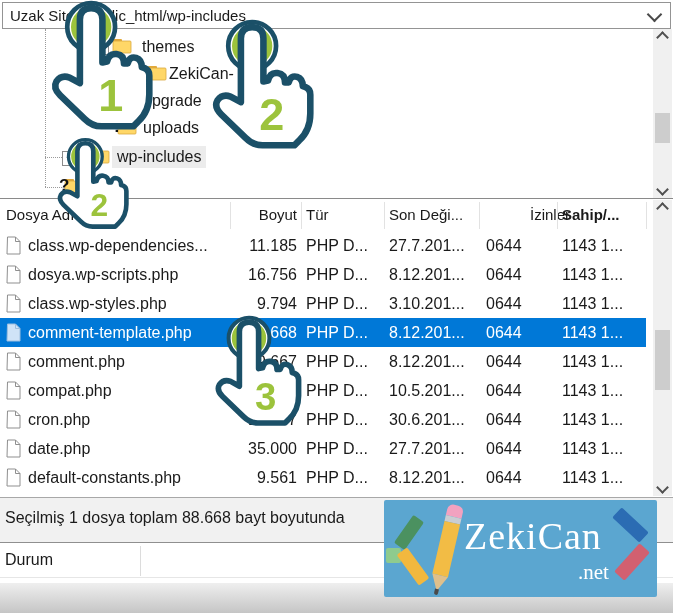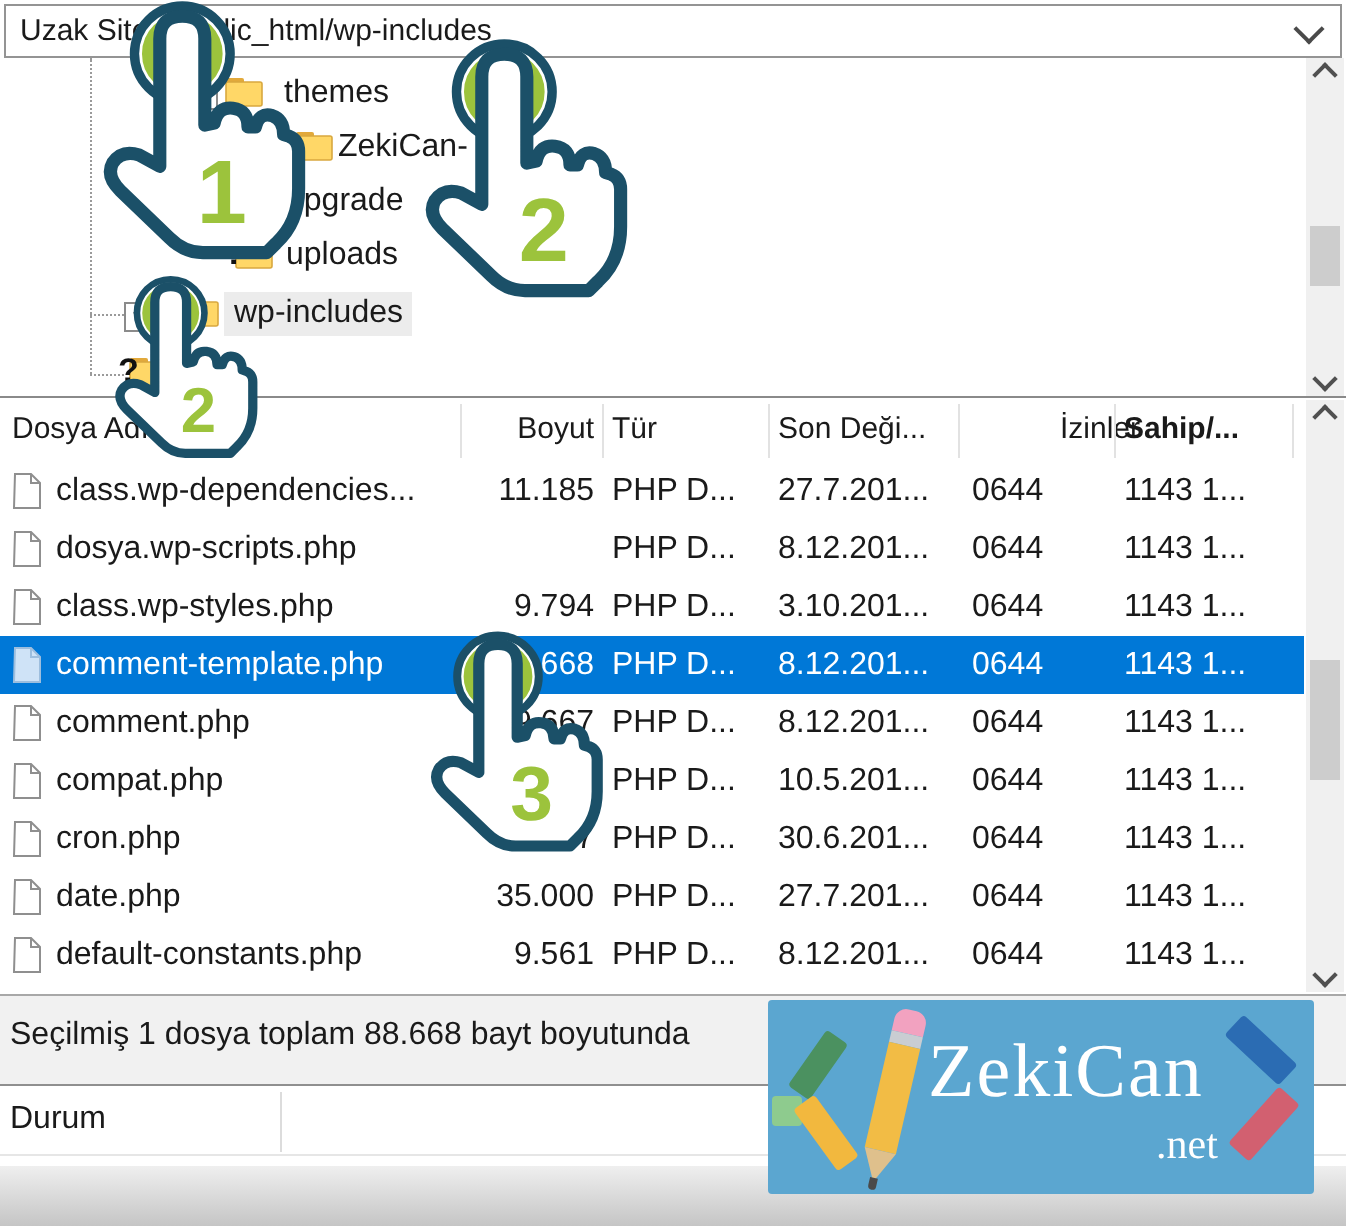--- a/index.html
+++ b/index.html
@@ -174,40 +174,41 @@
       <span class="c perm">0644</span>
       <span class="c owner">1143 1...</span>
   </div>
 
   <div class="row" style="top:29px;">
     <span class="fic"><svg width="15" height="19" viewBox="0 0 15 19">
           <path d="M1.5 1 h8 l4.5 4.5 V18 h-13 z" fill="#fff" stroke="#8f8f8f"></path>
           <path d="M9.5 1 v4.5 h4.5" fill="none" stroke="#8f8f8f"></path>
         </svg></span>
     <span class="c name">dosya.wp-scripts.php</span>
+      <span class="c size">16.756</span>
       <span class="c type">PHP D...</span>
       <span class="c date">8.12.201...</span>
       <span class="c perm">0644</span>
       <span class="c owner">1143 1...</span>
   </div>
 
   <div class="row" style="top:58px;">
     <span class="fic"><svg width="15" height="19" viewBox="0 0 15 19">
           <path d="M1.5 1 h8 l4.5 4.5 V18 h-13 z" fill="#fff" stroke="#8f8f8f"></path>
           <path d="M9.5 1 v4.5 h4.5" fill="none" stroke="#8f8f8f"></path>
         </svg></span>
     <span class="c name">class.wp-styles.php</span>
       <span class="c size">9.794</span>
       <span class="c type">PHP D...</span>
       <span class="c date">3.10.201...</span>
       <span class="c perm">0644</span>
       <span class="c owner">1143 1...</span>
   </div>
 
-  <div class="row sel" style="top:87px;padding-left:12px;">
+  <div class="row sel" style="top:87px;">
     <span class="fic"><svg width="15" height="19" viewBox="0 0 15 19">
           <path d="M1.5 1 h8 l4.5 4.5 V18 h-13 z" fill="#cfe3f7" stroke="#9dbede"></path>
           <path d="M9.5 1 v4.5 h4.5" fill="none" stroke="#9dbede"></path>
         </svg></span>
     <span class="c name">comment-template.php</span>
       <span class="c size">88.668</span>
       <span class="c type">PHP D...</span>
       <span class="c date">8.12.201...</span>
       <span class="c perm">0644</span>
       <span class="c owner">1143 1...</span>

